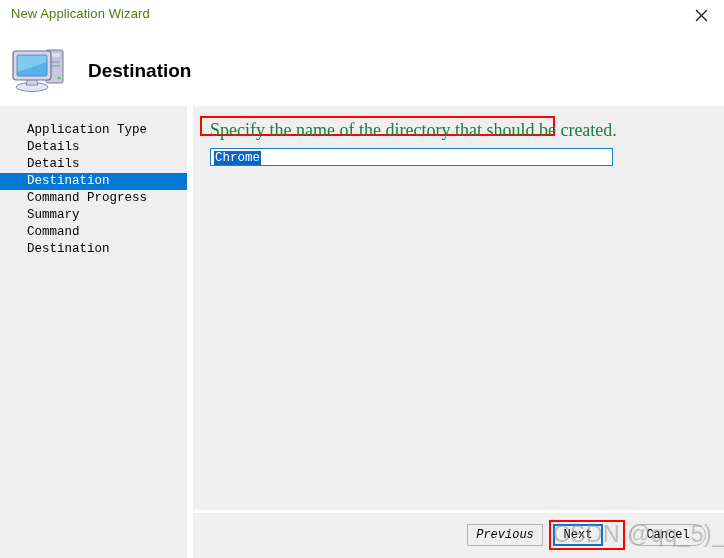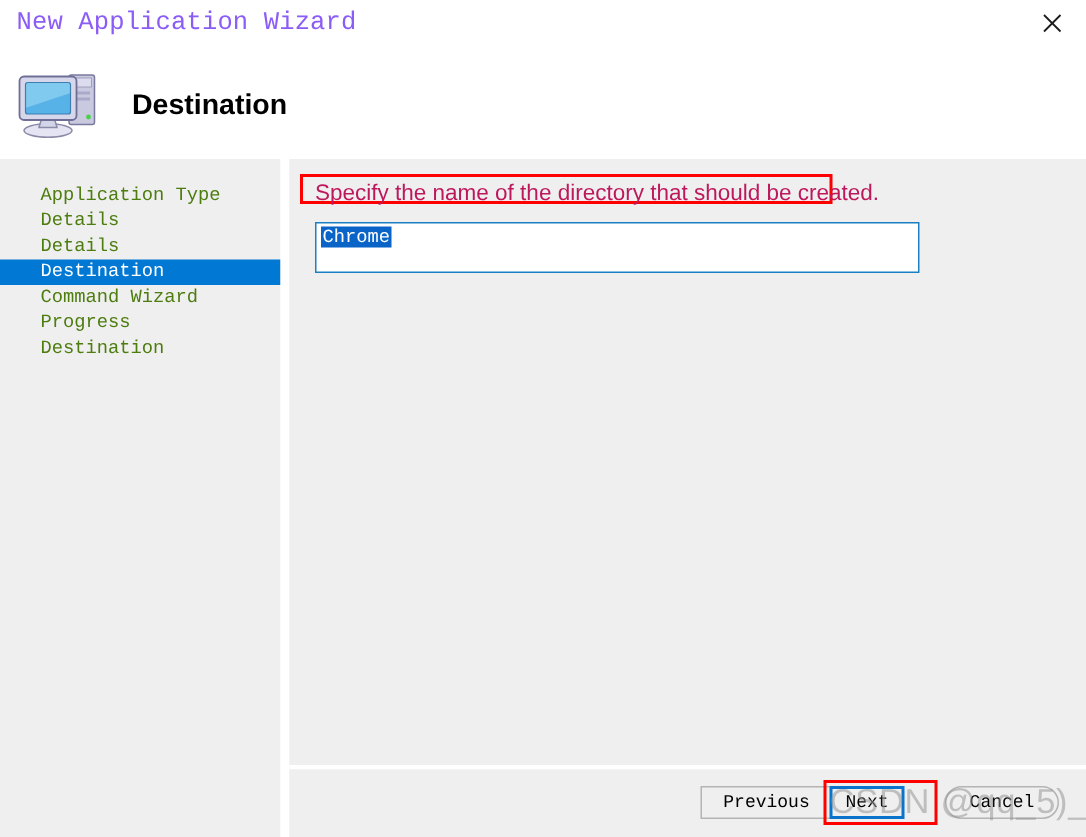--- a/index.html
+++ b/index.html
@@ -23,23 +23,23 @@
   
   .titlebar {
     position: absolute;
     left: 0; top: 0;
     width: 724px; height: 30px;
     background: #ffffff;
   }
   .titlebar-text {
     position: absolute;
     left: 11px; top: 6px;
-    font-size: 17px;
-    color: #8b5cf6;
-    font-family: Liberation Mono, monospace;
+    font-size: 13px;
+    color: #4d7c0f;
+    font-family: Liberation Sans, sans-serif;
     letter-spacing: 0.1px;
     white-space: nowrap;
   }
   .close-btn {
     position: absolute;
     right: 0; top: 0;
     width: 46px; height: 30px;
     display: flex;
     align-items: center;
     justify-content: center;
@@ -87,21 +87,21 @@
     position: absolute;
     left: 0; top: 16px;
     width: 187px;
   }
   .nav-item {
     height: 17px;
     line-height: 17px;
     padding-left: 27px;
     font-family: "Liberation Mono", "DejaVu Sans Mono", monospace;
     font-size: 12.5px;
-    color: #4d7c0f;
+    color: #000000;
     white-space: nowrap;
     cursor: default;
   }
   .nav-item.selected {
     background: #0078d4;
     color: #ffffff;
   }
 
   .vdivider {
     position: absolute;
@@ -121,29 +121,29 @@
     position: absolute;
     left: 7px; top: 10px;
     width: 355px; height: 20px;
     border: 2px solid #ff0000;
     box-sizing: border-box;
     background: #efefef;
   }
   .instruction-text {
     position: absolute;
     left: 8px; top: 2px;
-    font-family: Liberation Sans, sans-serif;
-    font-size: 15px;
-    color: #be185d;
+    font-family: Liberation Serif, serif;
+    font-size: 18px;
+    color: #15803d;
     white-space: nowrap;
   }
   .name-input {
     position: absolute;
     left: 17px; top: 42px;
-    width: 403px; height: 34px;
+    width: 403px; height: 18px;
     background: #ffffff;
     border: 1px solid #1b7fc4;
     box-sizing: border-box;
   }
   .input-value {
     position: absolute;
     left: 3px; top: 2px;
     font-family: "Liberation Mono", "DejaVu Sans Mono", monospace;
     font-size: 12.5px;
     color: #ffffff;
@@ -174,21 +174,21 @@
     box-sizing: border-box;
     font-family: "Liberation Mono", "DejaVu Sans Mono", monospace;
     font-size: 12px;
     color: #000000;
     display: flex;
     align-items: center;
     justify-content: center;
     cursor: pointer;
     white-space: nowrap;
   }
-  .btn-previous { left: 274px; width: 88px; }
+  .btn-previous { left: 274px; width: 76px; font-style: italic; }
   .btn-next {
     left: 360px;
     width: 50px;
     border: 2px solid #0a74cc;
   }
   .btn-cancel { left: 437px; width: 76px; border-radius: 11px; }
   .next-highlight {
     position: absolute;
     left: 356px; top: 7px;
     width: 76px; height: 30px;
@@ -249,22 +249,23 @@
   </div>
 
   <div class="body-area">
 
     <div class="sidebar">
       <div class="nav-list">
         <div class="nav-item">Application Type</div>
         <div class="nav-item">Details</div>
         <div class="nav-item">Details</div>
         <div class="nav-item selected">Destination</div>
-        <div class="nav-item">Command Wizard</div>
-        <div class="nav-item">Progress</div>
+        <div class="nav-item">Command Progress</div>
+        <div class="nav-item">Summary</div>
+        <div class="nav-item">Command</div>
         <div class="nav-item">Destination</div>
       </div>
     </div>
 
     <div class="vdivider"></div>
 
     <div class="main-panel">
       <div class="instruction-box">
         <div class="instruction-text">Specify the name of the directory that should be created.</div>
       </div>

